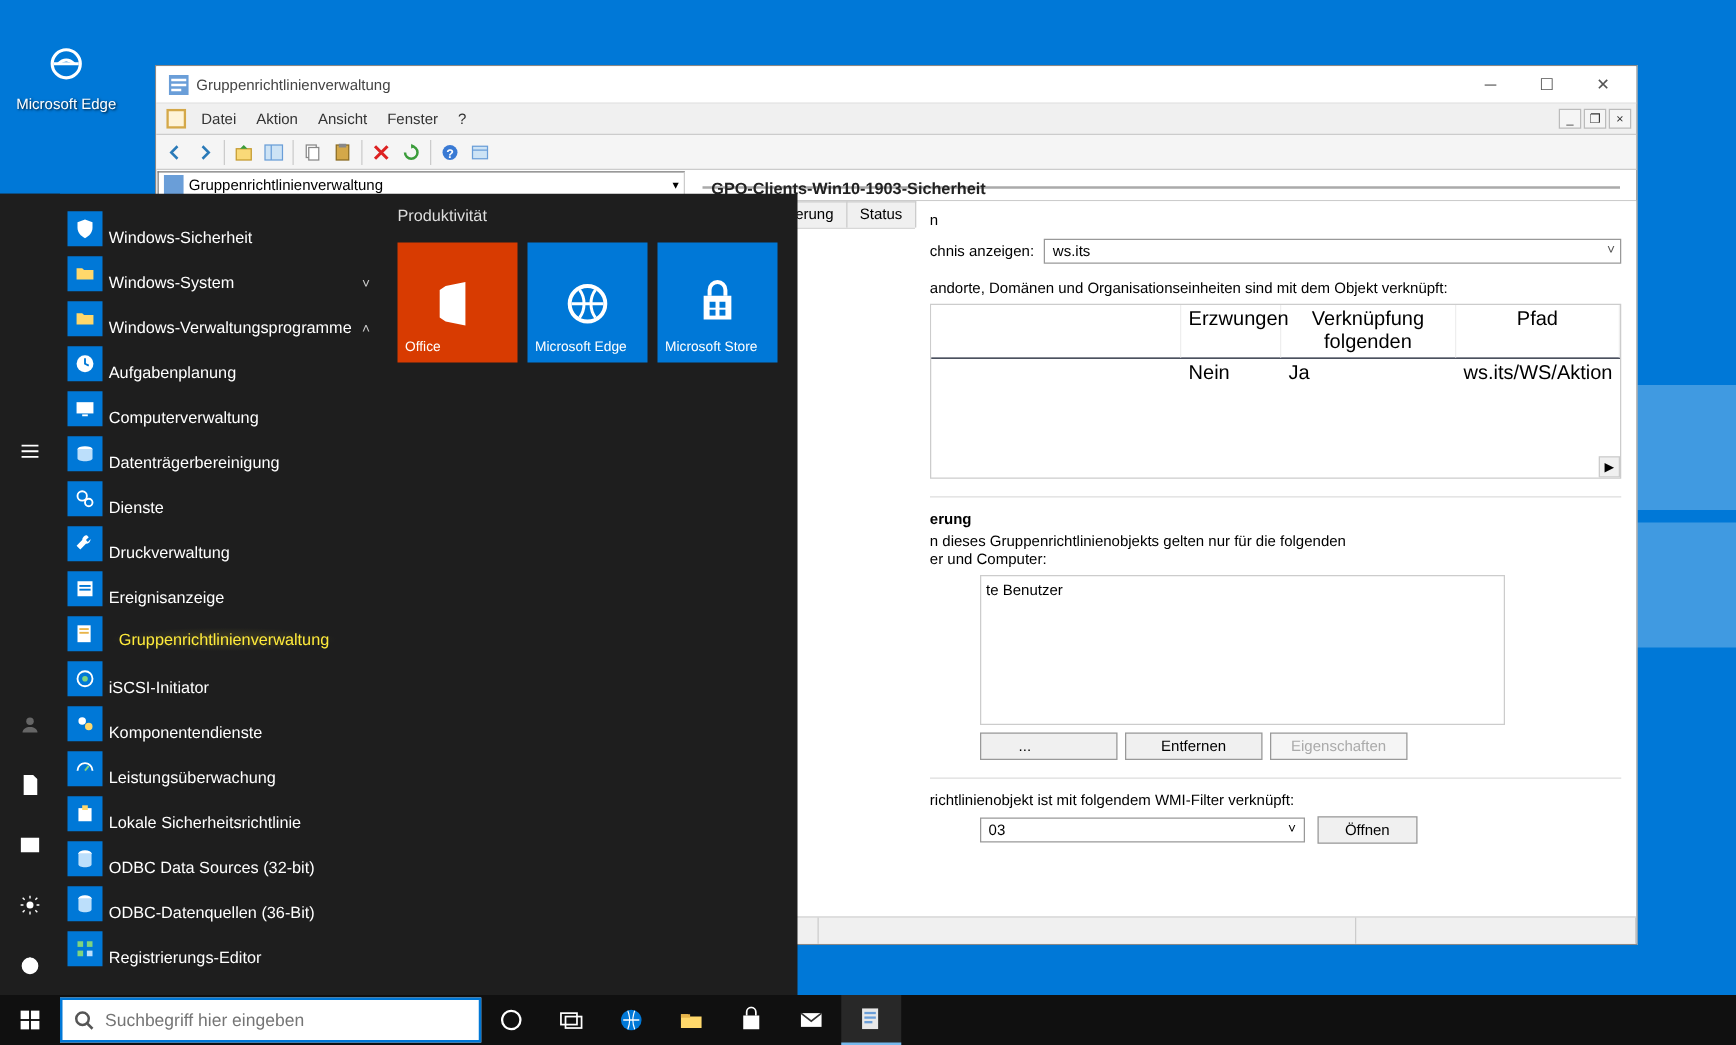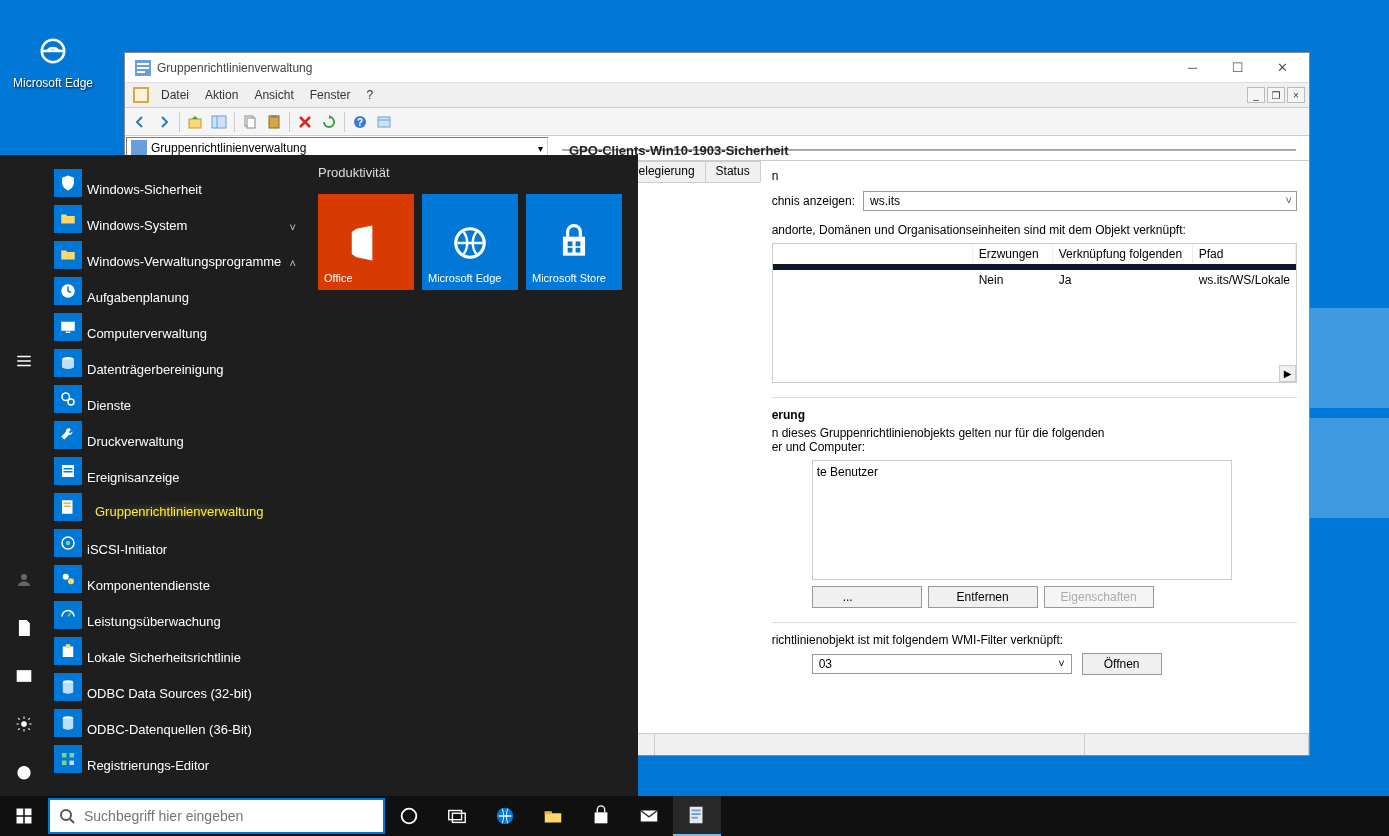--- a/index.html
+++ b/index.html
@@ -48,25 +48,25 @@
 
 .tabs { display: flex; border-bottom: 1px solid #ccc; height: 22px; padding-left: 80px; }
 .tab { border: 1px solid #ccc; border-bottom: none; padding: 2px 10px; font-size: 12px; background: #f0f0f0; margin-right: -1px; }
 
 .detail-body { padding: 8px 12px; flex: 1; display: flex; flex-direction: column; }
 .label-row { display: flex; align-items: center; margin: 4px 0; gap: 8px; }
 .dropdown { border: 1px solid #999; padding: 2px 20px 2px 6px; flex: 1; position: relative; background: #fff; max-width: 560px; }
 .dropdown::after { content: "˅"; position: absolute; right: 4px; top: 2px; font-size: 11px; color: #555; }
 
 .link-list-area { border: 1px solid #ccc; height: 140px; margin-top: 6px; position: relative; display: flex; flex-direction: column; }
-.link-header { display: flex; background: #fff; border-bottom: 6px solid #0f172a; font-size: 12px; }
+.link-header { display: flex; background: #fff; border-bottom: 1px solid #0f172a; font-size: 16px; text-align: center; }
 .link-header span, .link-row span { padding: 3px 6px; }
 .col1 { width: 200px; } .col2 { width: 80px; } .col3 { width: 140px; } .col4 { flex: 1; }
 .link-header span { border-right: 1px solid #eee; }
-.link-row { display: flex; font-size: 12px; }
+.link-row { display: flex; font-size: 16px; }
 .link-scroll-right { position: absolute; right: 0; bottom: 0; width: 17px; height: 17px; border: 1px solid #ccc; background: #f0f0f0; font-size: 10px; display: flex; align-items: center; justify-content: center; }
 
 .section { margin-top: 14px; border-top: 1px solid #ddd; padding-top: 10px; }
 .section-title { font-weight: 600; margin-bottom: 4px; }
 .security-list { border: 1px solid #ccc; width: 420px; height: 120px; padding: 4px; margin-top: 6px; margin-left: 40px; }
 .btn-row { display: flex; gap: 6px; margin-top: 6px; margin-left: 40px; }
 .btn { border: 1px solid #999; background: #f0f0f0; padding: 3px 0; width: 110px; text-align: center; font-size: 12px; }
 .btn.disabled { color: #aaa; background: #f5f5f5; }
 .btn.cut { padding-left: 30px; text-align: left; }
 
@@ -260,21 +260,21 @@
           <div class="link-header">
             <span class="col1"></span>
             <span class="col2">Erzwungen</span>
             <span class="col3">Verknüpfung folgenden</span>
             <span class="col4">Pfad</span>
           </div>
           <div class="link-row">
             <span class="col1"></span>
             <span class="col2">Nein</span>
             <span class="col3">Ja</span>
-            <span class="col4">ws.its/WS/Lokale</span>
+            <span class="col4">ws.its/WS/Aktion</span>
           </div>
           <div class="link-scroll-right">▶</div>
         </div>
 
         <div class="section">
           <div class="section-title">erung</div>
           <div>n dieses Gruppenrichtlinienobjekts gelten nur für die folgenden</div>
           <div>er und Computer:</div>
           <div class="security-list">
             <div>te Benutzer</div>

